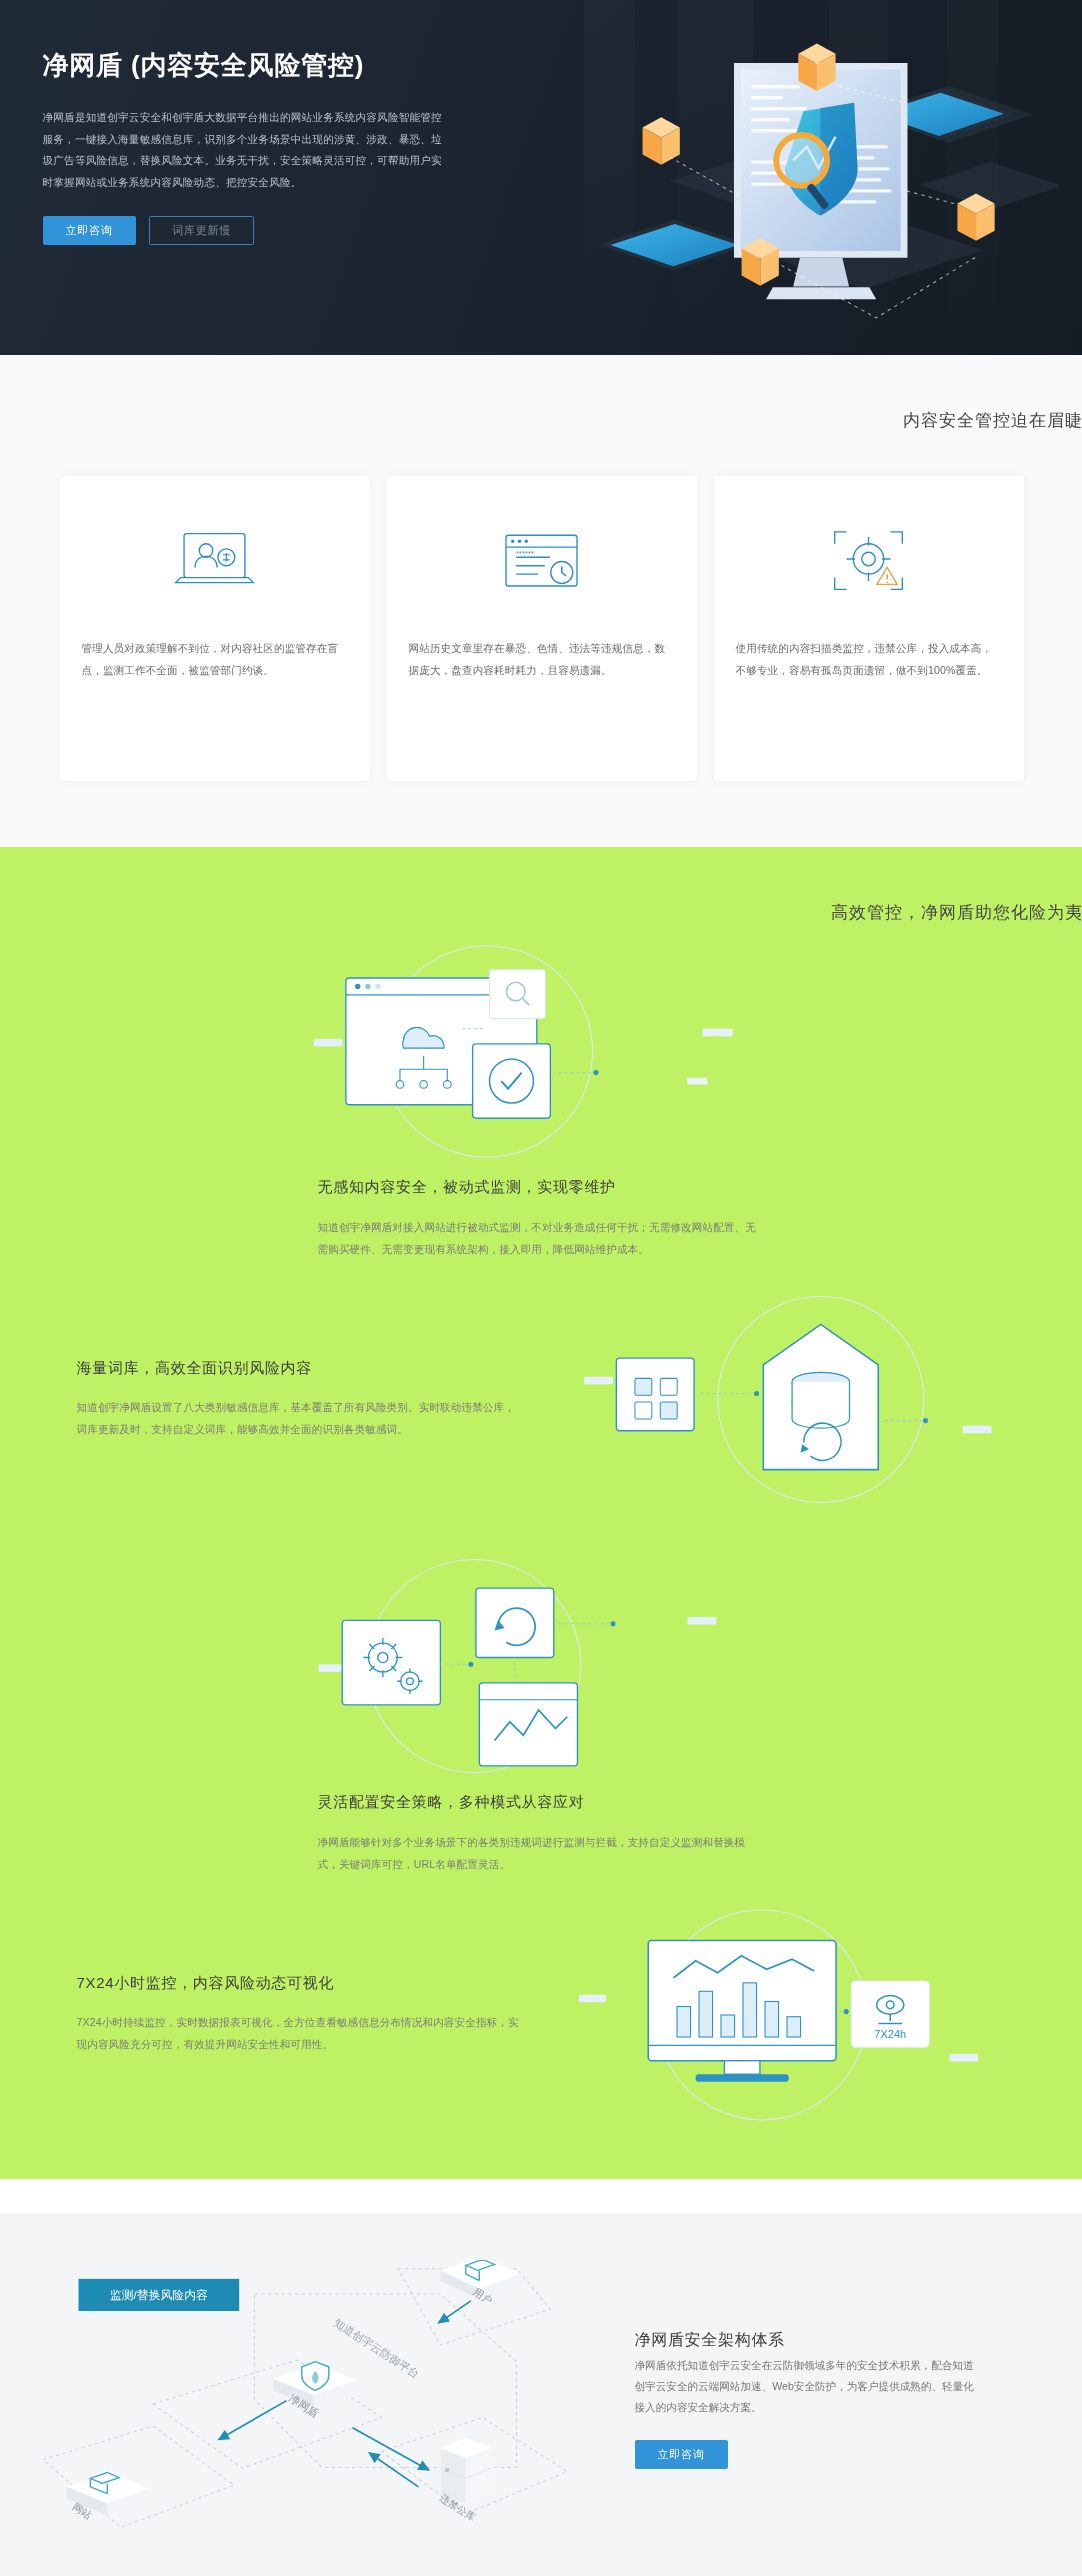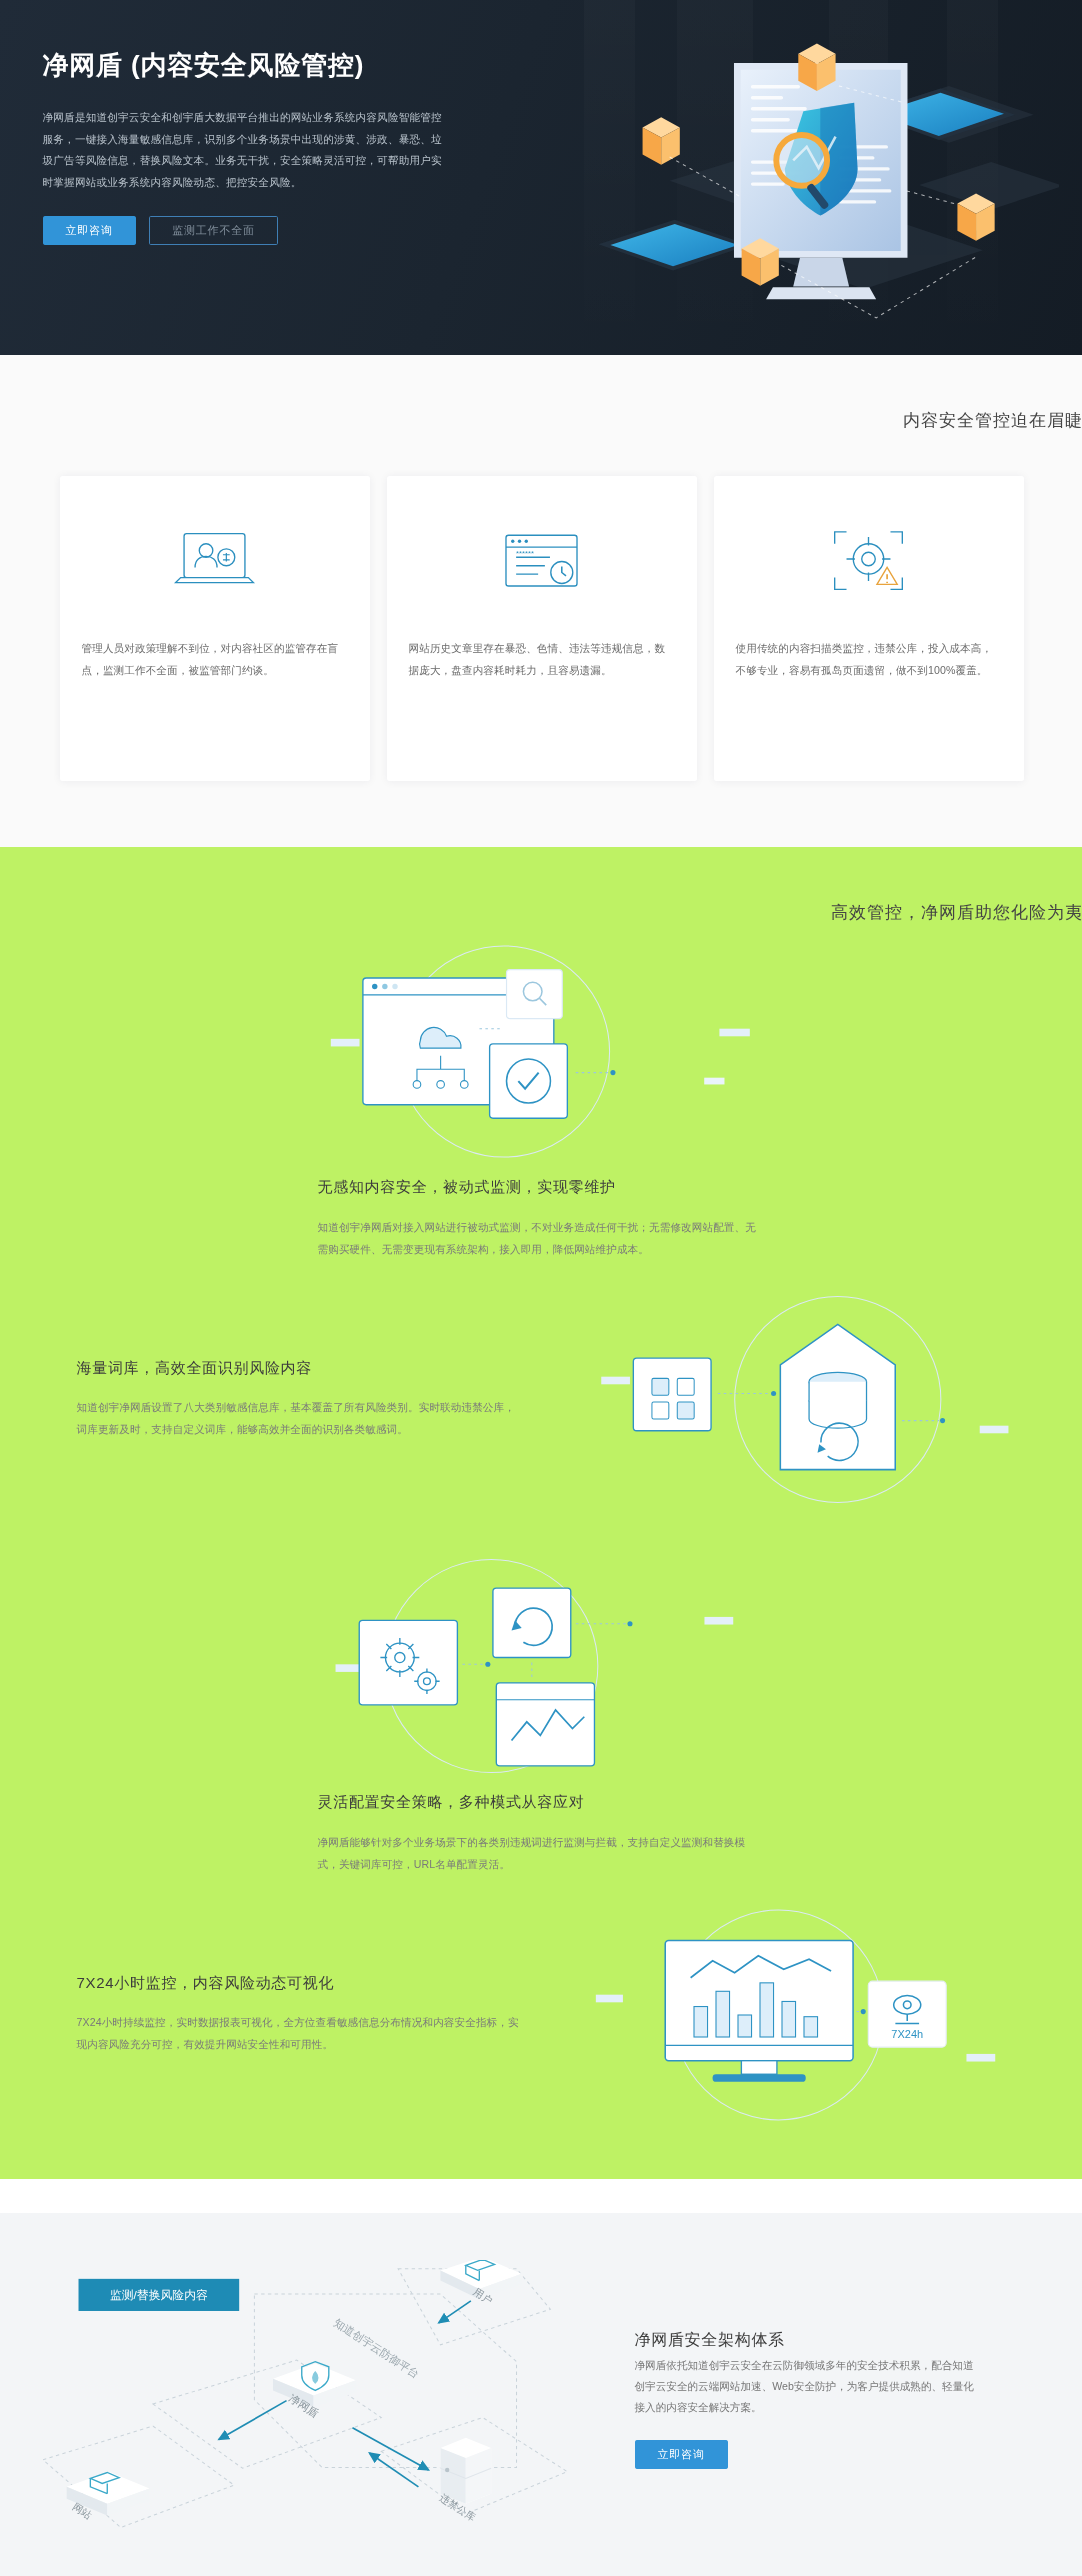--- a/index.html
+++ b/index.html
@@ -67,21 +67,21 @@
 
   
   .sec-feat{background:#bef264;padding:54px 0 25px;}
   .feat-row{
     width:998px;margin:0 auto;display:flex;align-items:center;
     min-height:279px;
     flex-direction:column;
   }
   .feat-row.rev{flex-direction:row-reverse;}
   .feat-art{width:474px;height:254px;position:relative;flex:none;
-    display:flex;align-items:center;justify-content:center;}
+    display:flex;align-items:center;}
   .feat-txt{flex:1;padding:0 34px;}
   .feat-h{font-size:15px;color:#3c3c3c;font-weight:500;letter-spacing:0.7px;}
   .feat-p{margin-top:18.6px;font-size:10.6px;line-height:2.1;color:#7a7a7a;
     letter-spacing:0.1px;max-width:448px;}
 
   
   .sec-arch{background:#f3f5f7;padding:47px 0 51px;margin-top:34px;}
   .arch-wrap{width:998px;margin:0 auto;display:flex;align-items:center;}
   .arch-art{width:575px;height:279px;flex:none;position:relative;}
   .arch-txt{flex:1;padding-left:17px;}
@@ -212,21 +212,21 @@
           <path d="M380 222 L440 238"></path>
         </g>
       </svg>
     </div>
 
     <div class="hero-inner">
       <h1 class="hero-title">净网盾 (内容安全风险管控)</h1>
       <p class="hero-desc">净网盾是知道创宇云安全和创宇盾大数据平台推出的网站业务系统内容风险智能管控服务，一键接入海量敏感信息库，识别多个业务场景中出现的涉黄、涉政、暴恐、垃圾广告等风险信息，替换风险文本。业务无干扰，安全策略灵活可控，可帮助用户实时掌握网站或业务系统内容风险动态、把控安全风险。</p>
       <div class="hero-btns">
         <div class="btn btn-primary">立即咨询</div>
-        <div class="btn btn-outline">监测工作不全面</div>
+        <div class="btn btn-outline">词库更新慢</div>
       </div>
     </div>
   </section>
 
   <section class="sec-pain">
     <h2 class="sec-title">内容安全管控迫在眉睫</h2>
     <div class="cards">
 
 
       <div class="card">

